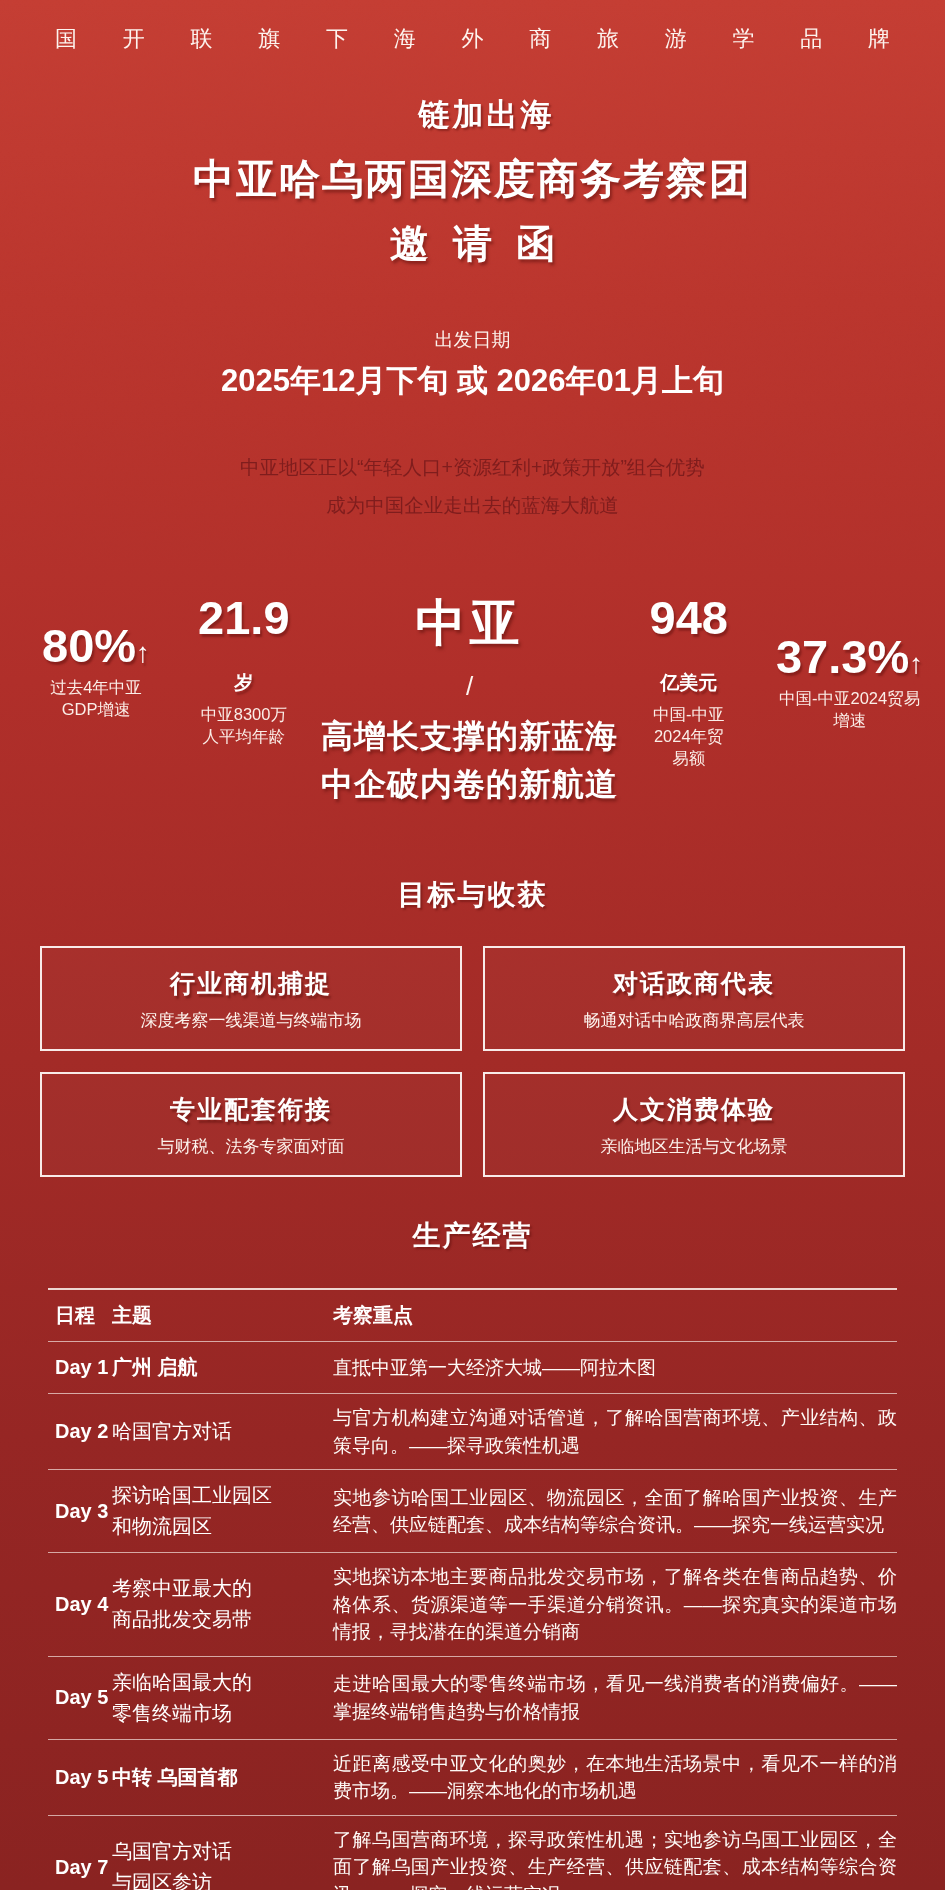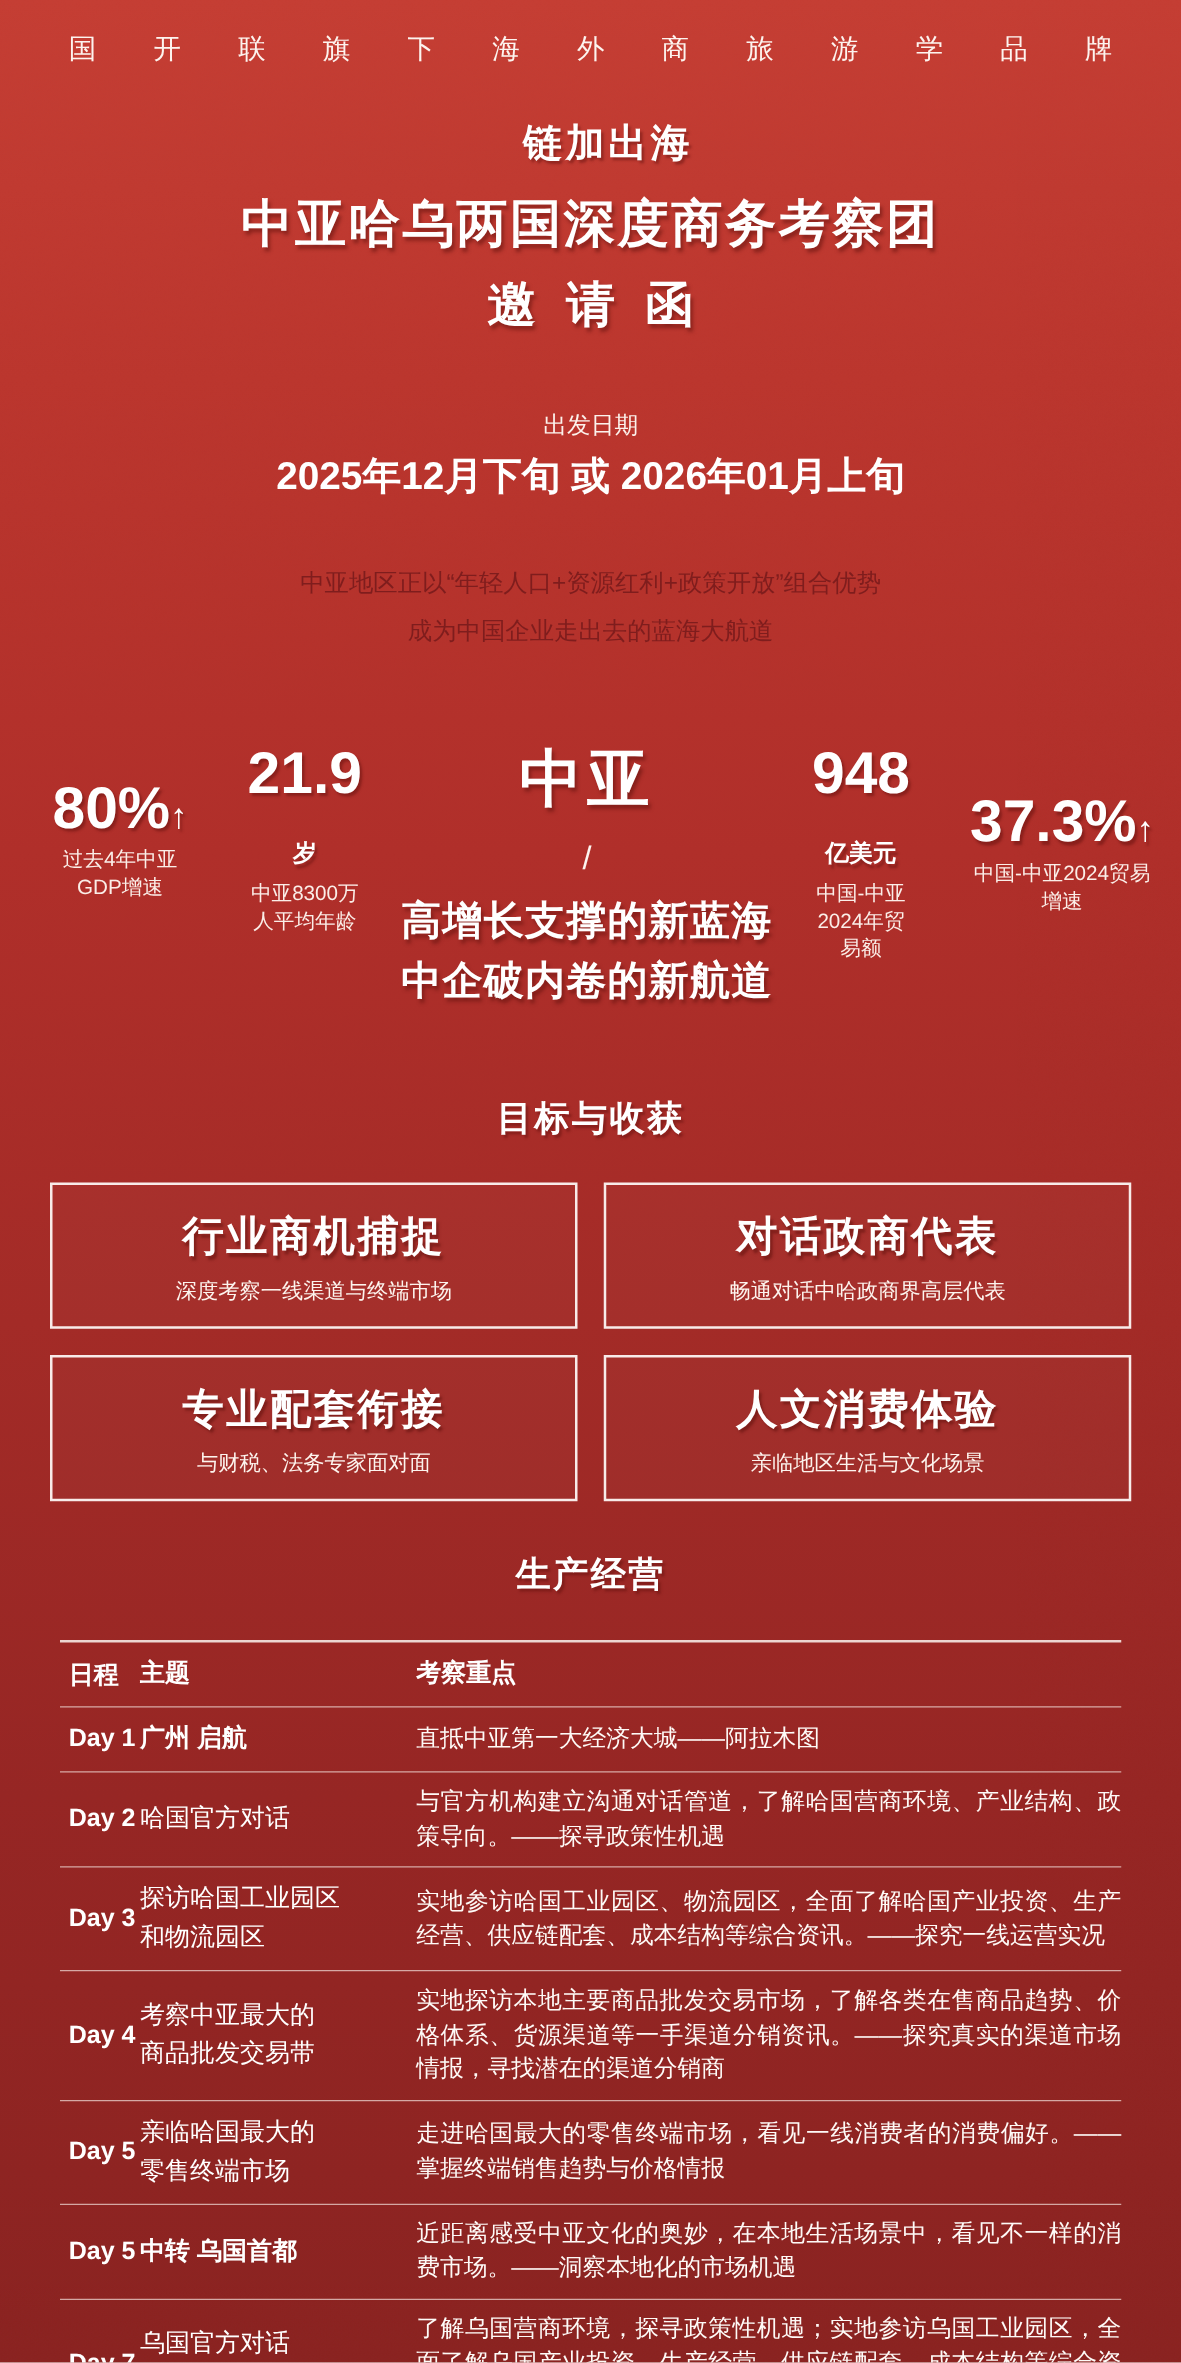--- a/index.html
+++ b/index.html
@@ -98,21 +98,21 @@
     margin: 32px 40px 0 40px;
     display: grid; grid-template-columns: 1fr 1fr; gap: 21px;
   }
   .goal-box {
     border: 2px solid rgba(255,252,250,.92);
     padding: 19px 8px 17px 8px;
     text-align: center;
     background: rgba(255,255,255,.02);
   }
   .goal-title {
-    font-size: 33px; font-weight: bold; letter-spacing: 2px;
+    font-size: 25px; font-weight: bold; letter-spacing: 2px;
     text-shadow: 2px 3px 2px rgba(90,14,10,.5);
     font-family: Liberation Serif, serif;
   }
   .goal-subtitle { margin-top: 9px; font-size: 17px; color: #fdf4ee; }
 
   
   .itinerary-table {
     margin: 33px 48px 0 48px;
     border-top: 2px solid rgba(252,244,240,.85);
     border-bottom: 2px solid rgba(252,244,240,.85);

